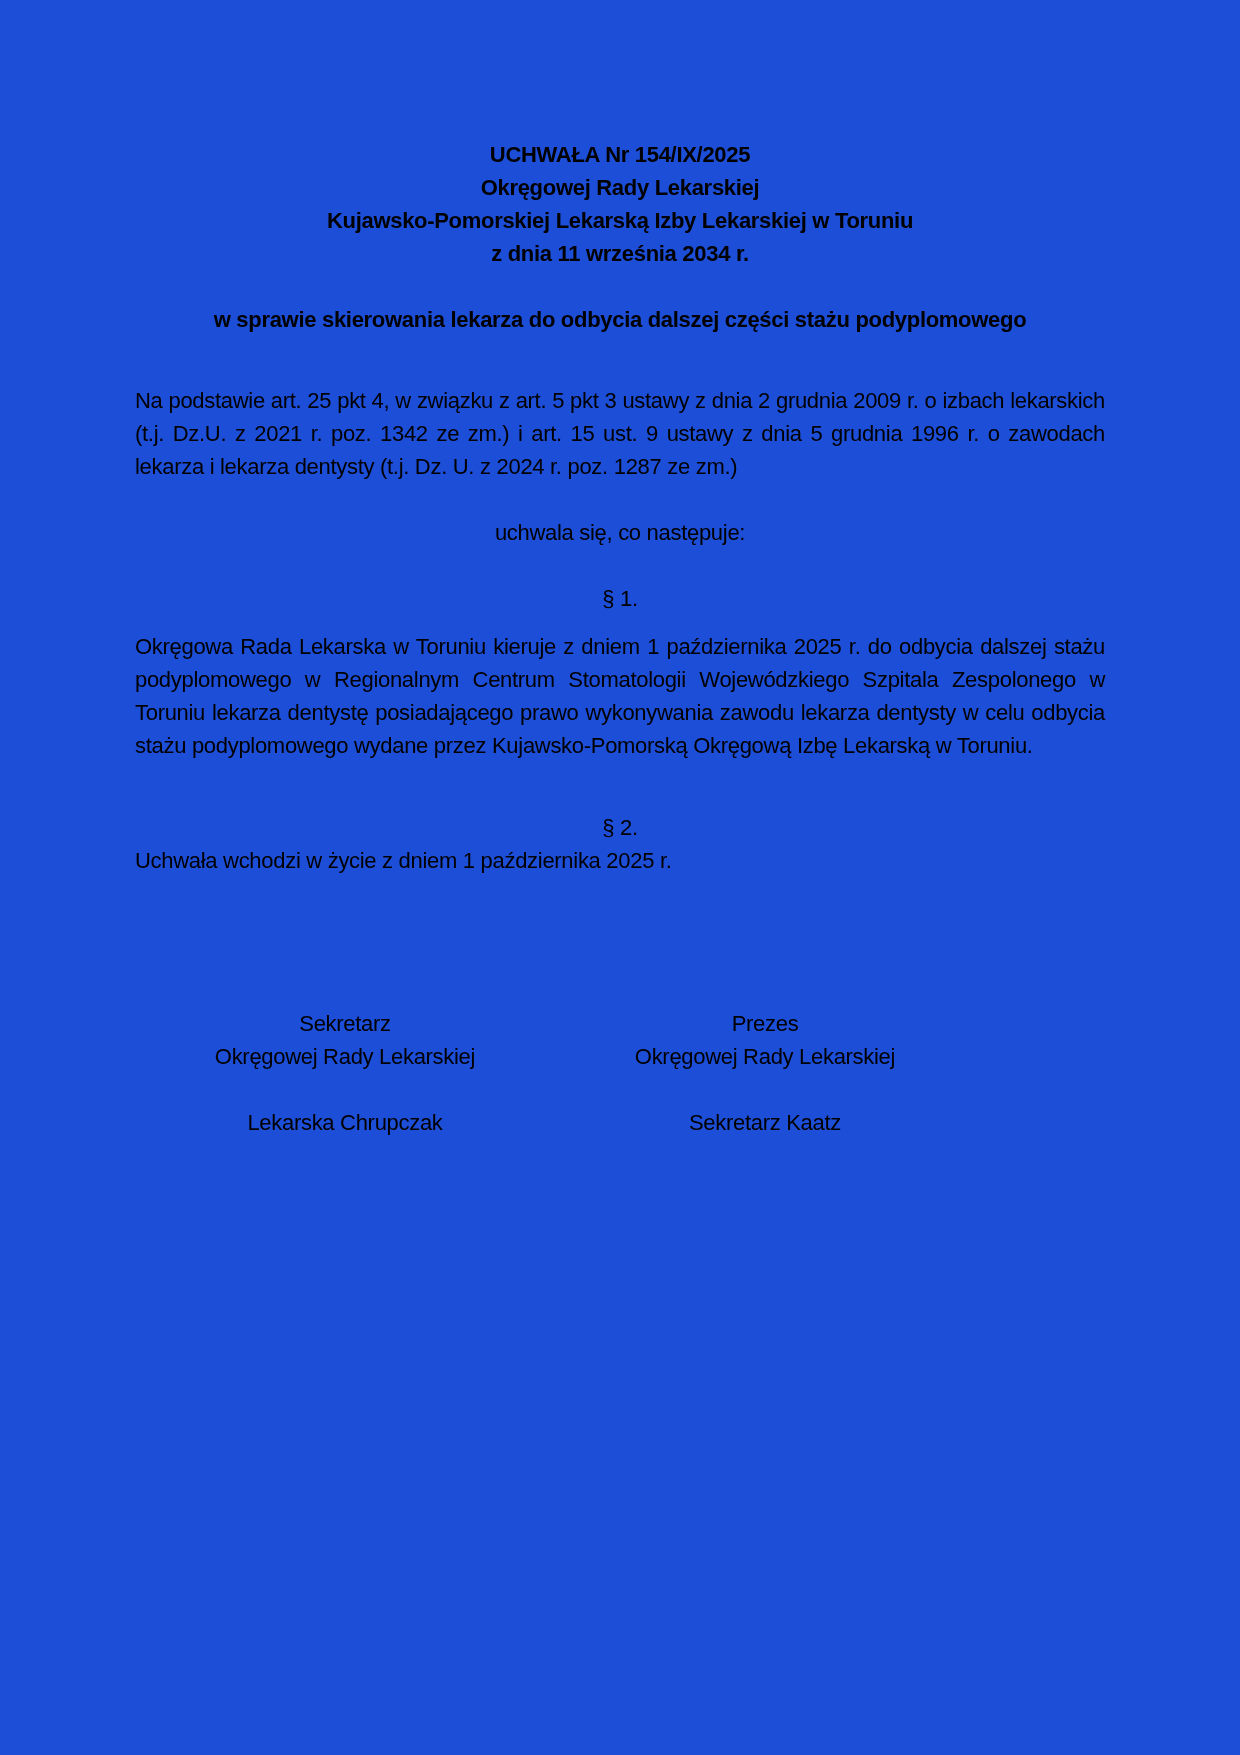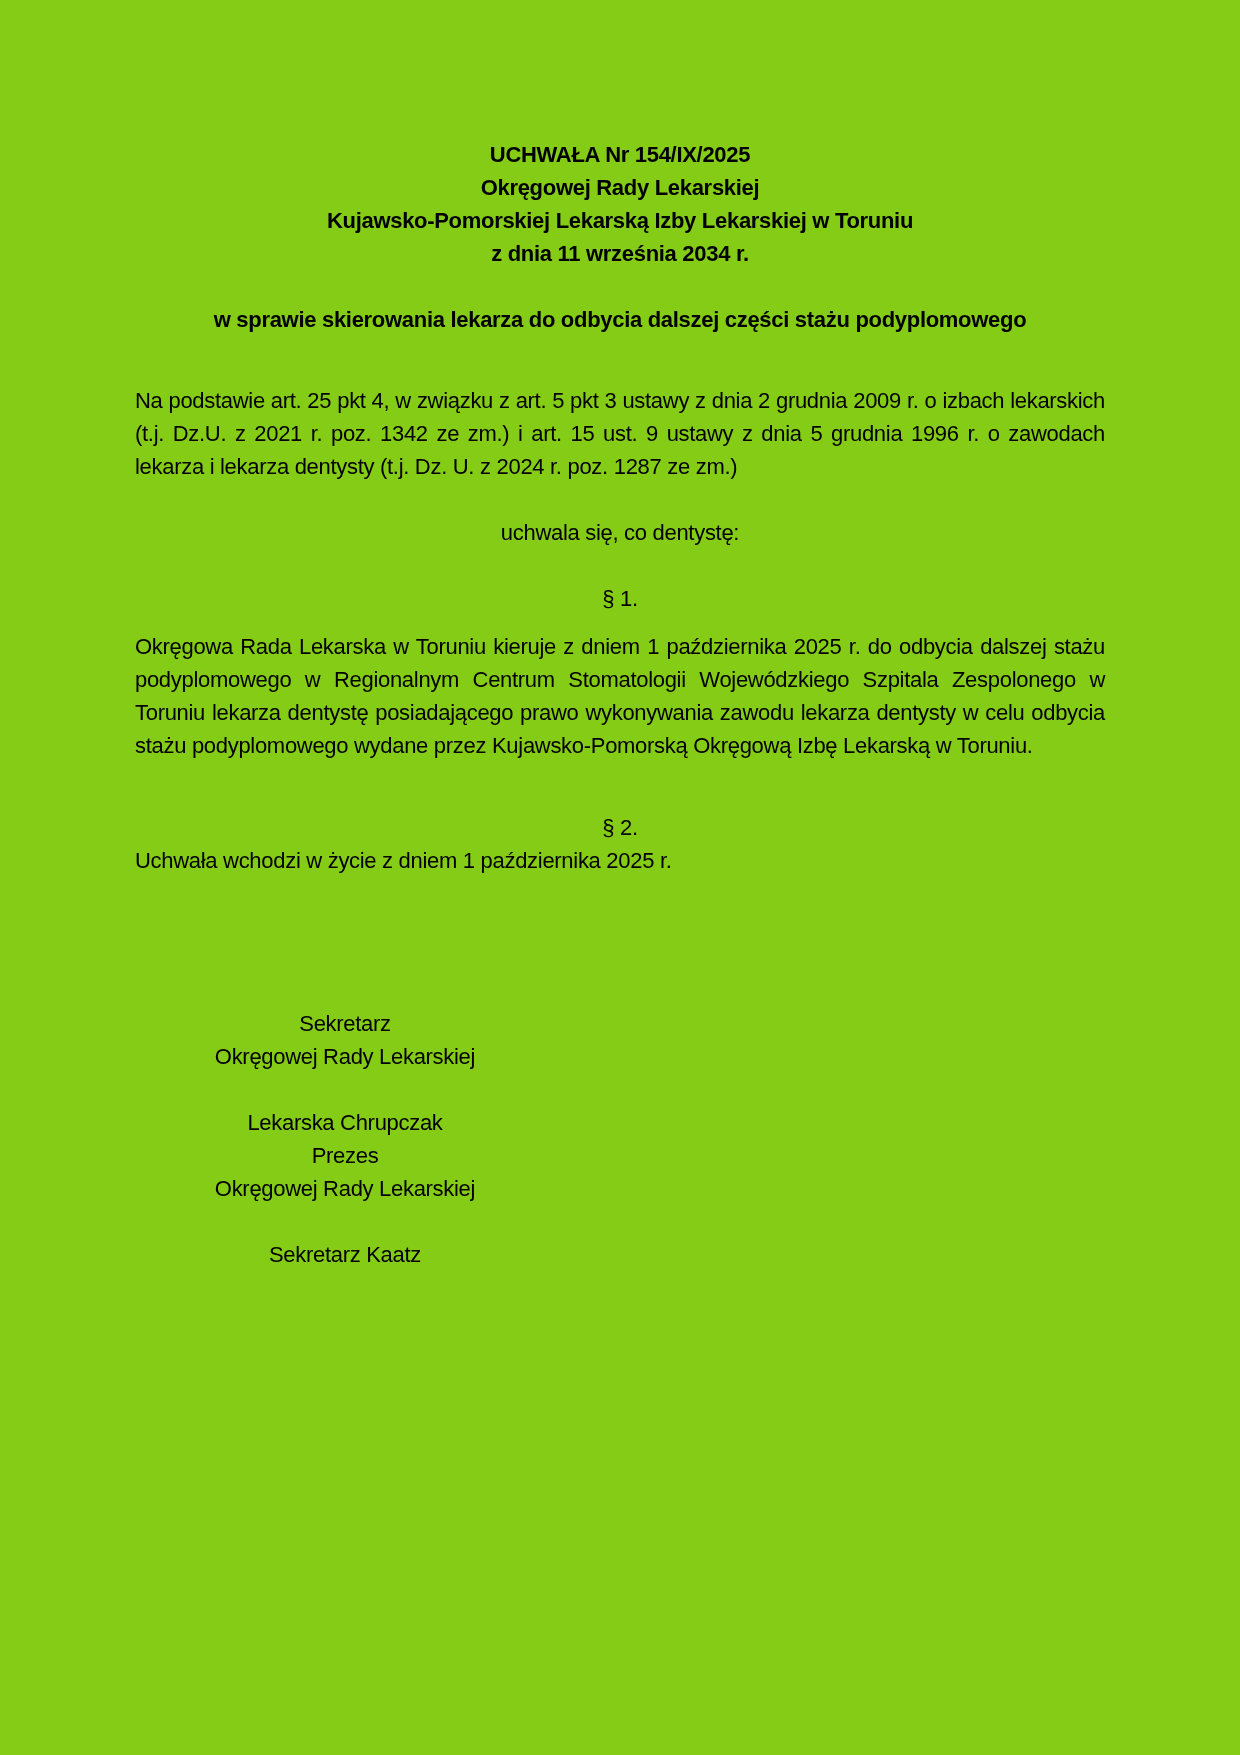--- a/index.html
+++ b/index.html
@@ -5,38 +5,37 @@
   html, body {
     margin: 0;
     padding: 0;
     background: #ffffff;
   }
   .page {
     position: relative;
     box-sizing: border-box;
     width: 1240px;
     height: 1755px;
-    background: #84cc16;
+    background: #1d4ed8;
     padding: 138px 135px 0 135px;
     font-family: "Liberation Sans", sans-serif;
     font-size: 22px;
     line-height: 33px;
     letter-spacing: -0.3px;
     color: #000000;
   }
   .center { text-align: center; }
   .bold { font-weight: bold; }
   .justify { text-align: justify; margin-top: 15px; }
   .left { text-align: left; }
   .spacer { height: 33px; }
   .spacer-half { height: 16px; }
   .sig-gap { height: 130px; }
   .signatures {
     display: flex;
-    flex-direction: column;
     width: 840px;
   }
   .sig-col {
     width: 420px;
     text-align: center;
   }
 </style>
 </head>
 <body>
 
@@ -52,21 +51,21 @@
   <div class="spacer"></div>
 
   <div class="center bold">w sprawie skierowania lekarza do odbycia dalszej części stażu podyplomowego</div>
 
   <div class="spacer"></div>
 
   <div class="justify">Na podstawie art. 25 pkt 4, w związku z art. 5 pkt 3 ustawy z dnia 2 grudnia 2009 r. o izbach lekarskich (t.j. Dz.U. z 2021 r. poz. 1342 ze zm.) i art. 15 ust. 9 ustawy z dnia 5 grudnia 1996 r. o zawodach lekarza i lekarza dentysty (t.j. Dz. U. z 2024 r. poz. 1287 ze zm.)</div>
 
   <div class="spacer"></div>
 
-  <div class="center">uchwala się, co dentystę:</div>
+  <div class="center">uchwala się, co następuje:</div>
 
   <div class="spacer"></div>
 
   <div>
     <div class="center">§ 1.</div>
     <div class="justify">Okręgowa Rada Lekarska w Toruniu kieruje z dniem 1 października 2025 r. do odbycia dalszej stażu podyplomowego w Regionalnym Centrum Stomatologii Wojewódzkiego Szpitala Zespolonego w Toruniu lekarza dentystę posiadającego prawo wykonywania zawodu lekarza dentysty w celu odbycia stażu podyplomowego wydane przez Kujawsko-Pomorską Okręgową Izbę Lekarską w Toruniu.</div>
   </div>
 
   <div class="spacer"></div>
   <div class="spacer-half"></div>

